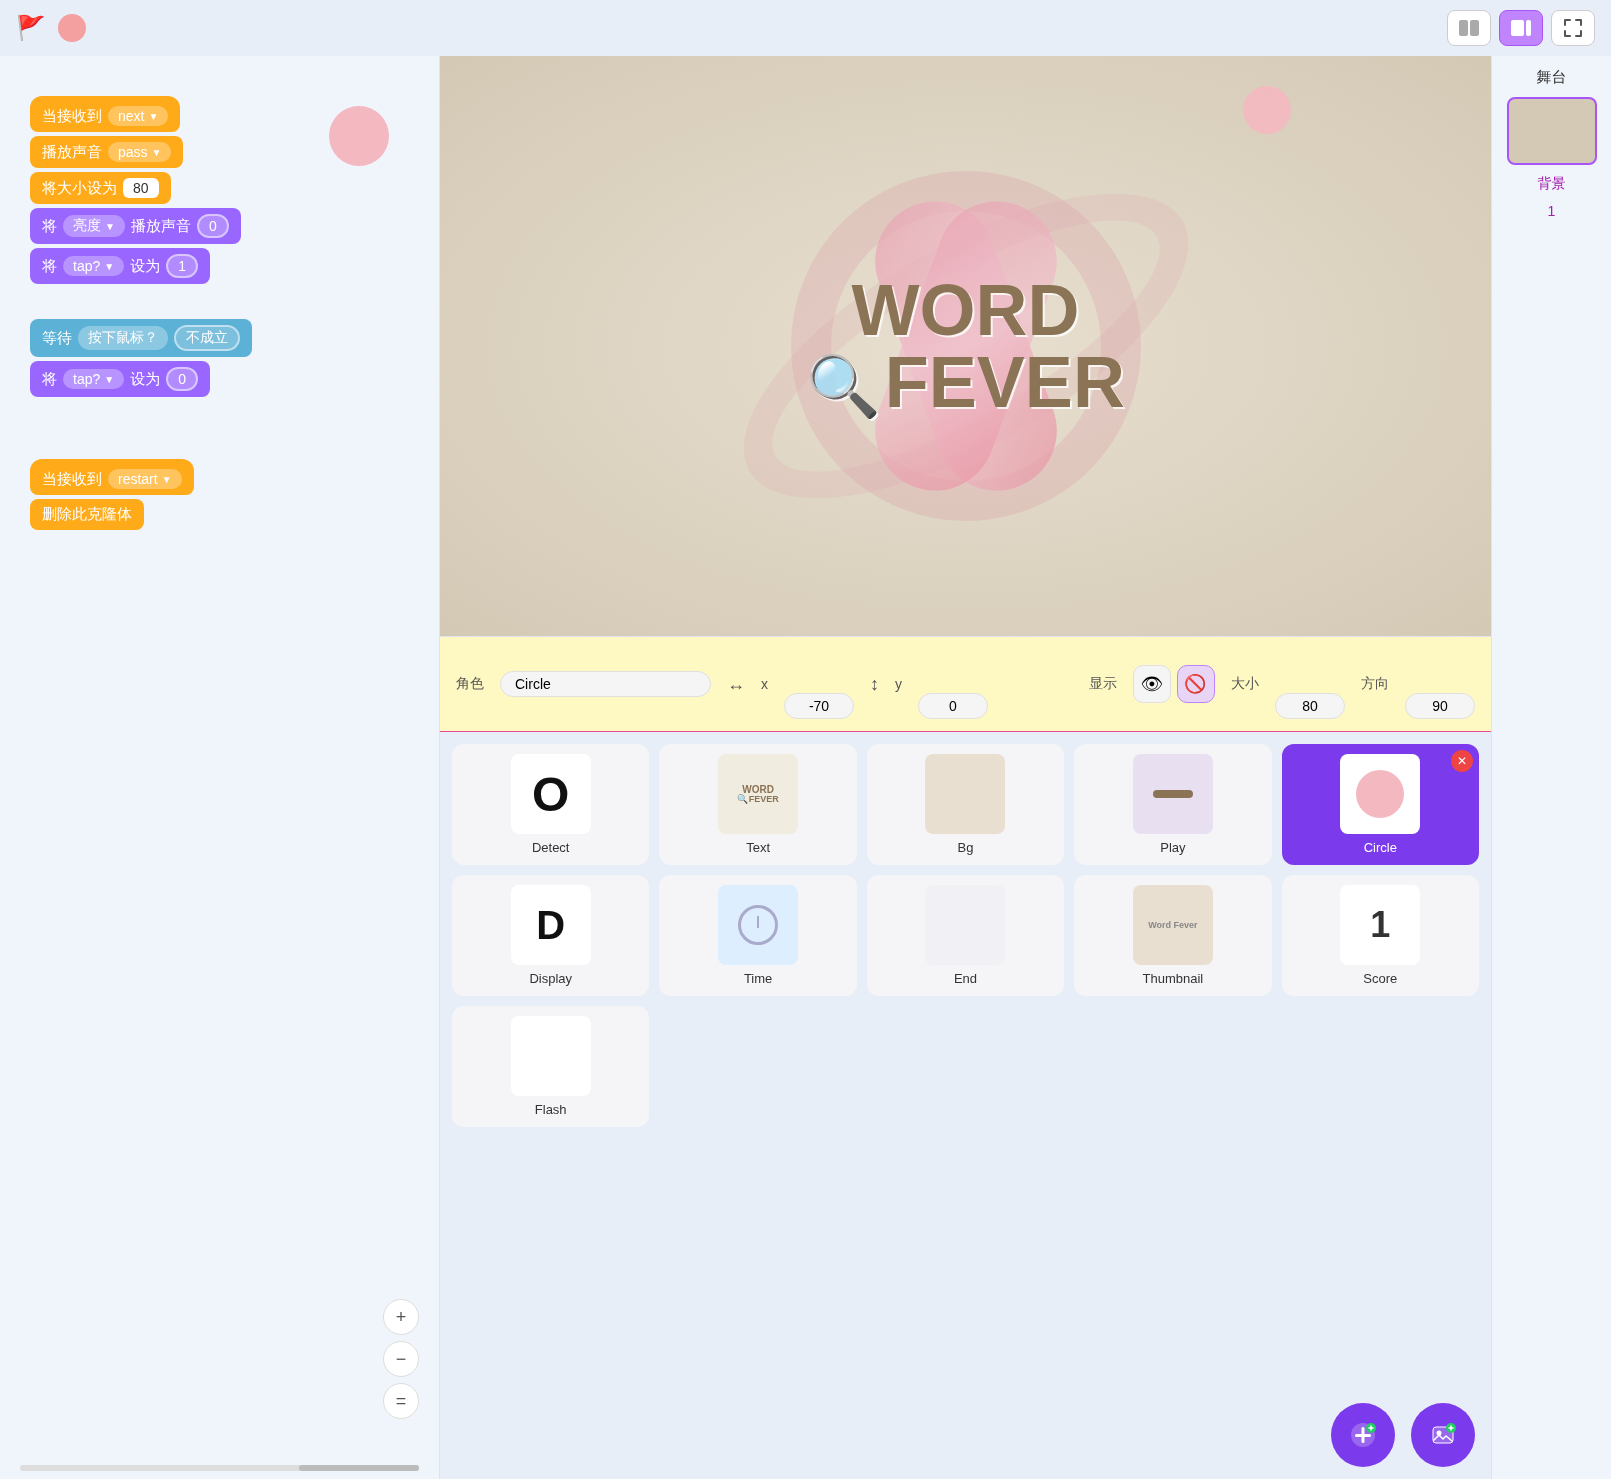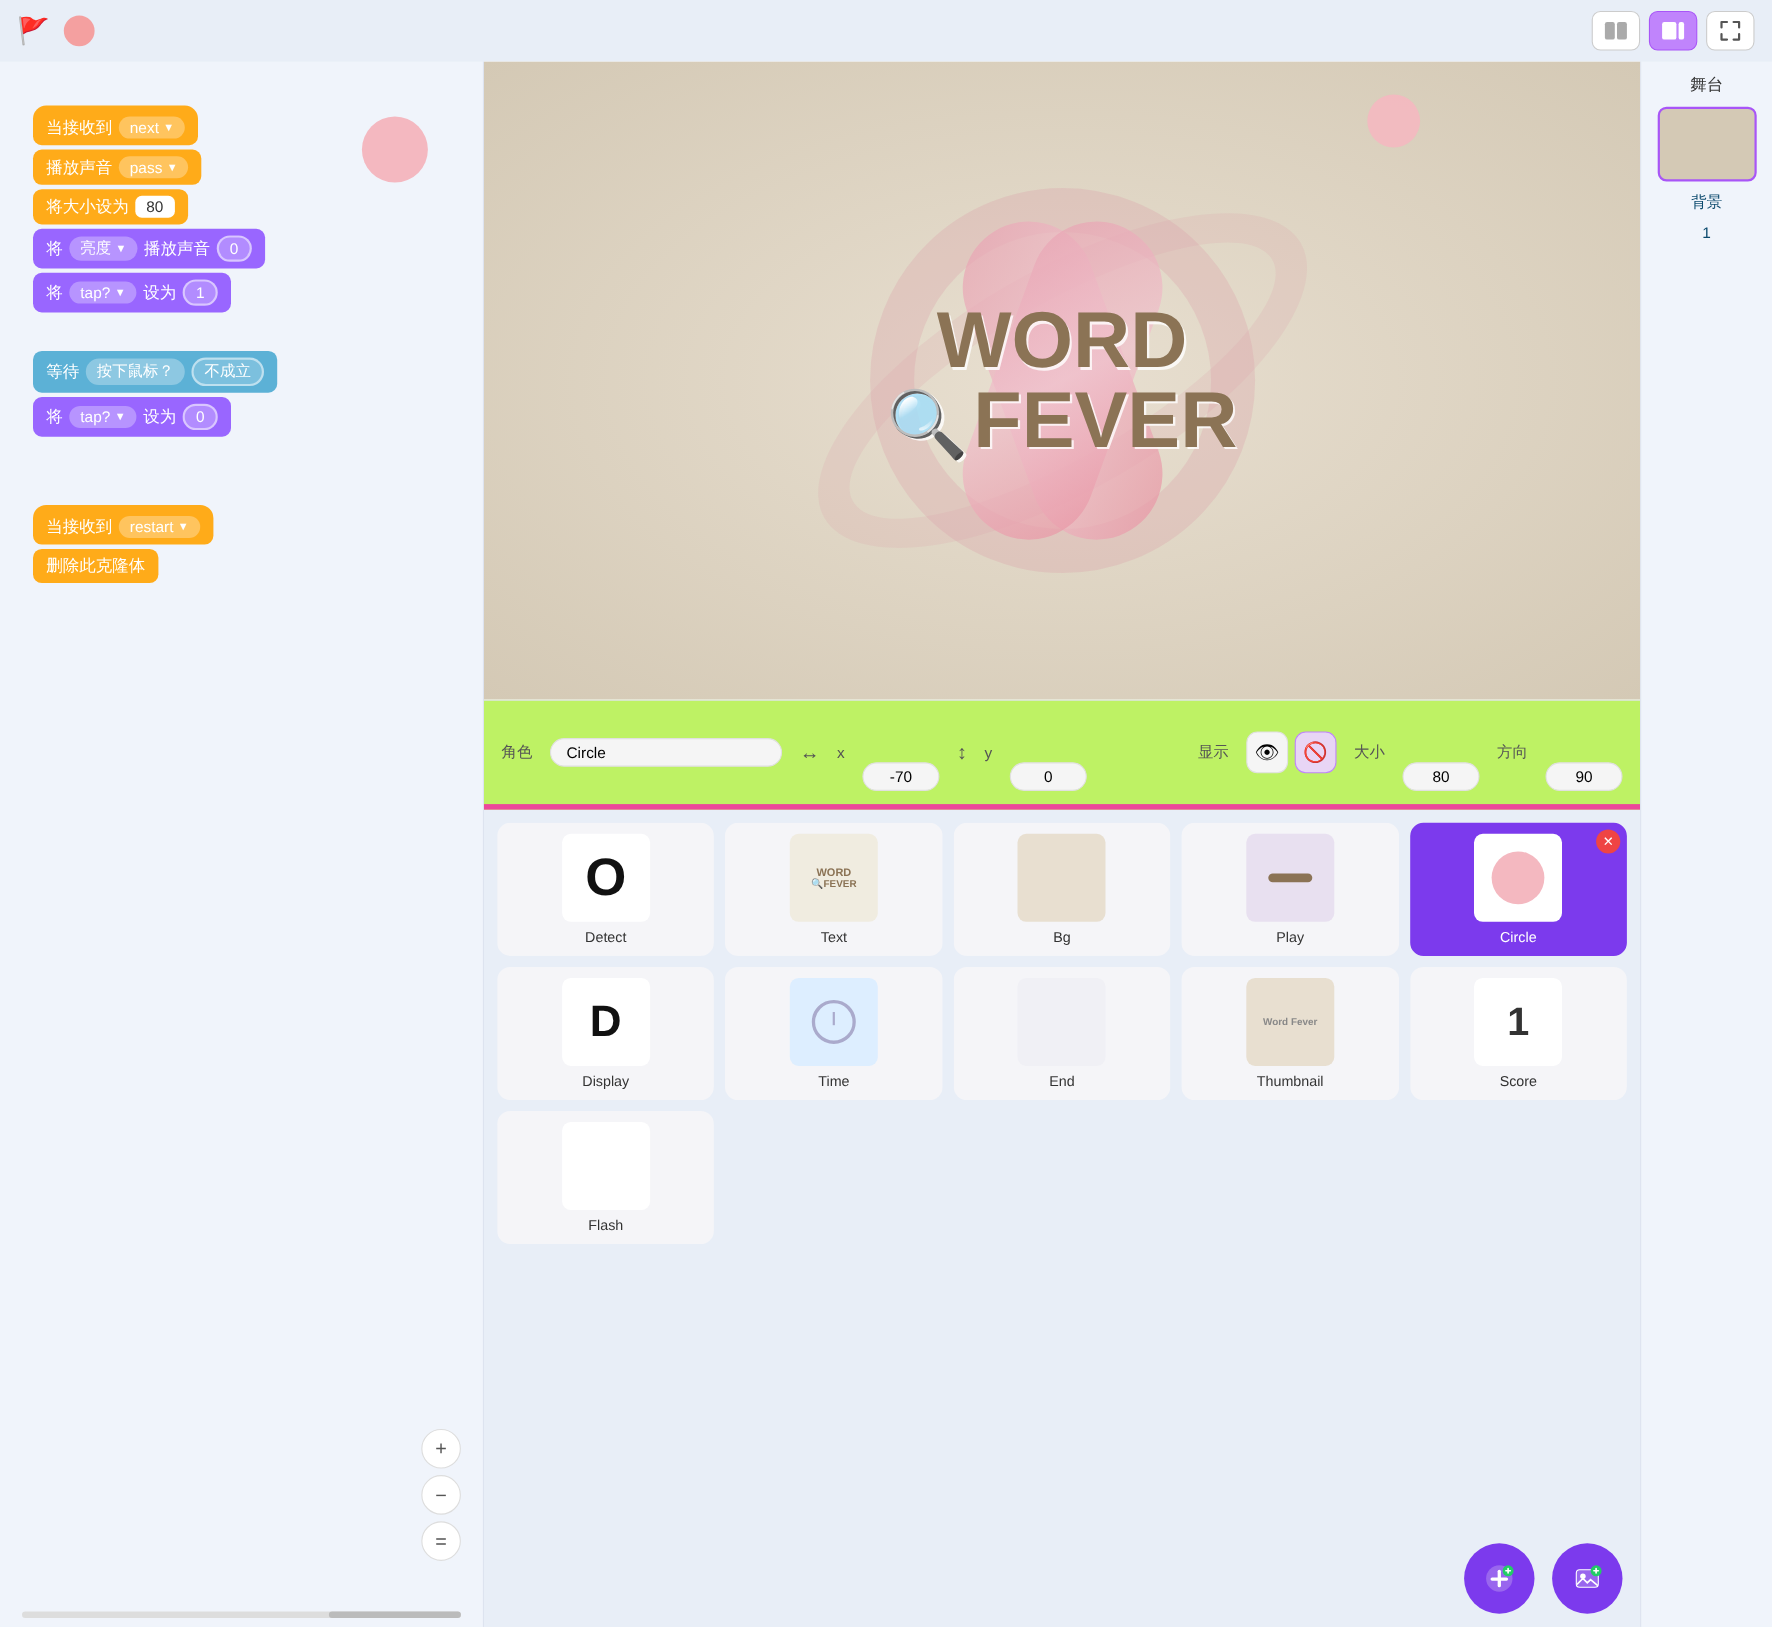--- a/index.html
+++ b/index.html
@@ -265,27 +265,27 @@
       display: block;
     }
     .magnifier {
       display: inline-block;
       margin-right: 4px;
       font-size: 60px;
     }
 
     
     .properties-bar {
-      background: #bef264;
+      background: #fef9c3;
       padding: 12px 16px;
       display: flex;
       align-items: center;
       gap: 16px;
       border-top: 1px solid #e0e4ef;
-      border-bottom: 5px solid #ec4899;
+      border-bottom: 1px solid #ec4899;
     }
     .prop-label {
       font-size: 14px;
       color: #555;
     }
     .prop-input {
       background: #f5f5f5;
       border: 1px solid #e0e0e0;
       border-radius: 20px;
       padding: 4px 14px;
@@ -430,21 +430,21 @@
     }
     .stage-thumb {
       width: 90px;
       height: 68px;
       border-radius: 8px;
       background: #d4c9b5;
       border: 2px solid #a855f7;
     }
     .stage-num {
       font-size: 14px;
-      color: #0c4a6e;
+      color: #a21caf;
     }
 
     
     .add-sprite-btn {
       width: 64px;
       height: 64px;
       border-radius: 50%;
       background: #7c3aed;
       border: none;
       cursor: pointer;

